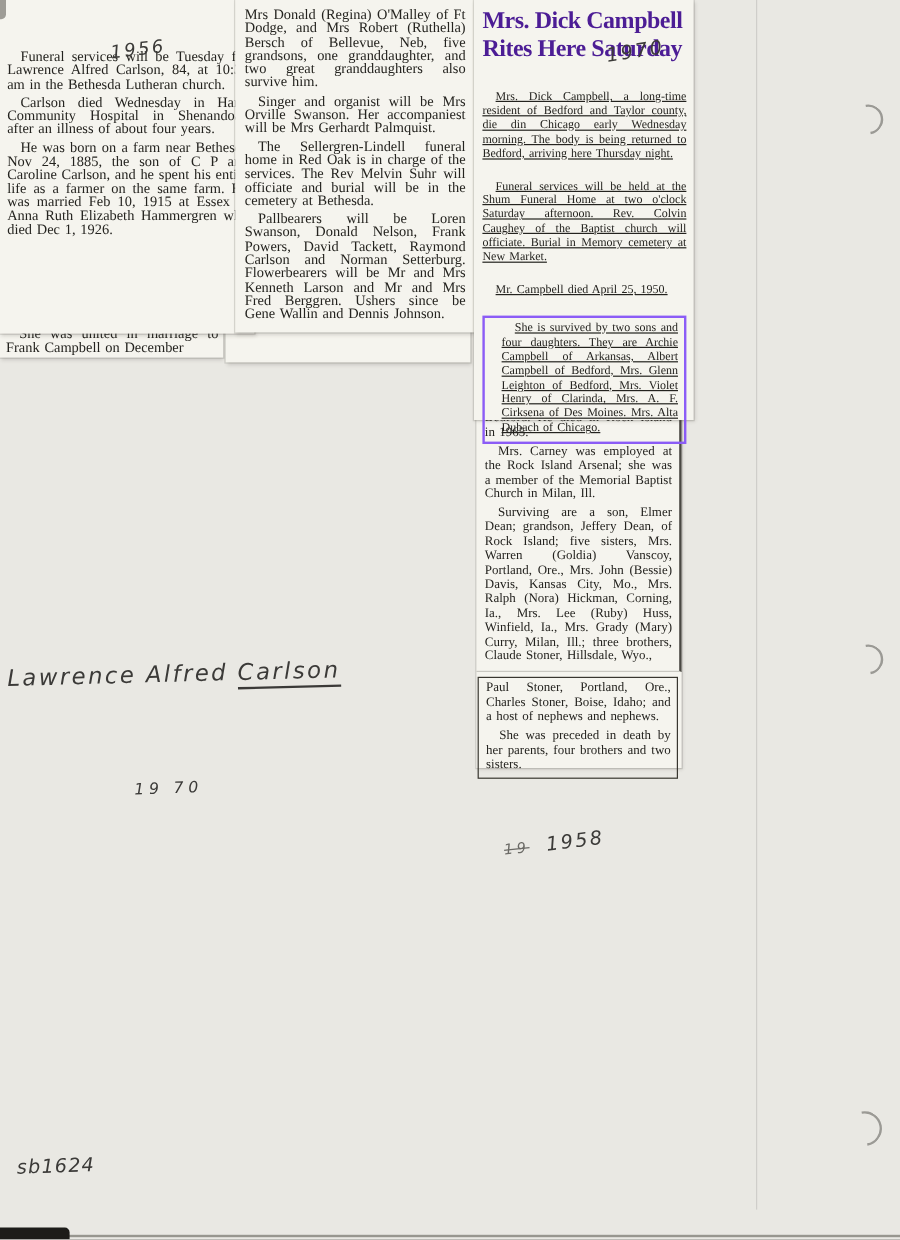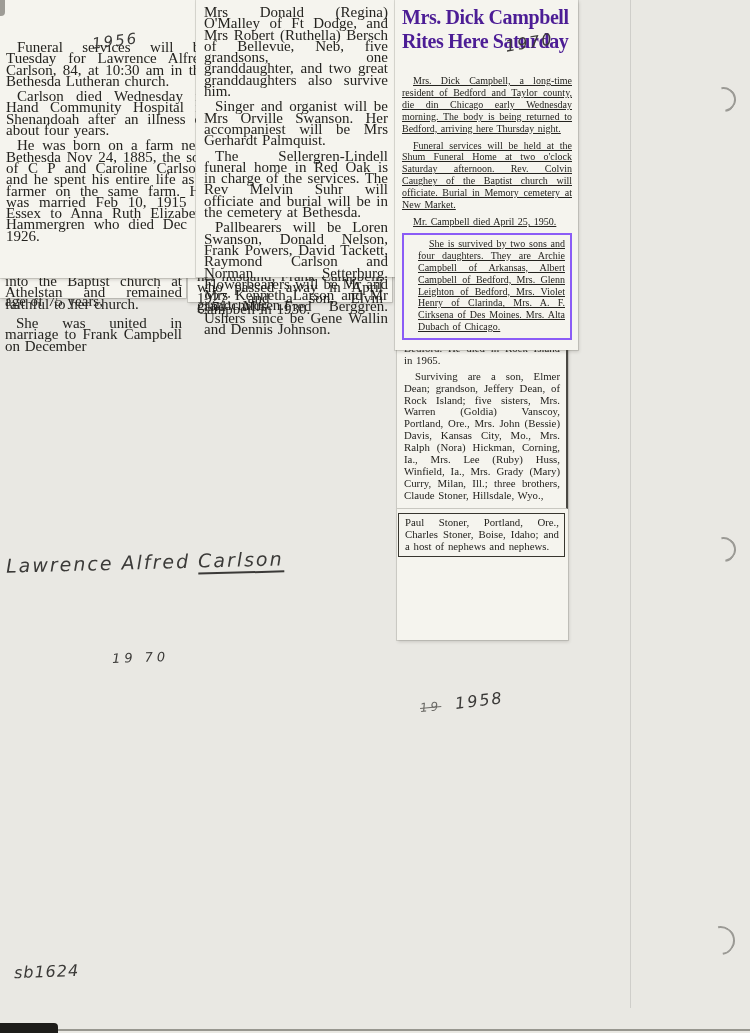--- a/index.html
+++ b/index.html
@@ -10,21 +10,21 @@
     position:relative; width:750px; height:1033px;
     background:#e9e8e3; overflow:hidden;
   }
 
   
   .strip {
     position:absolute; background:#f5f4ee; color:#24231f;
     box-shadow:0 0 0 1px rgba(90,88,80,.18), 1px 2px 3px rgba(60,58,50,.18);
   }
   .strip p {
-    font-size:15px; line-height:11.3px; text-align:justify;
+    font-size:12px; line-height:11.3px; text-align:justify;
     text-indent:11px; word-spacing:1px;
   }
   .strip p.cont { text-indent:0; }
   .hl { font-weight:bold; letter-spacing:-0.4px; color:#4c1d95; }
 
   
   .cam-col1 { left:0; top:5; width:186px; height:247px; padding:4px 4px 0 5px; }
   .cam-col2 { left:188px; top:5; width:204px; height:248px; padding:6px 9px 0 9px; }
   .hl-cameron { font-size:20px; line-height:24px; margin-bottom:7px; }
 
@@ -46,21 +46,21 @@
 
   
   .carl-col1 { left:0; top:545; width:212px; height:278px; padding:42px 5px 15px 6px; }
   .carl-col2 { left:196px; top:545; width:200px; height:277px; padding:7px 8px 0 8px; }
   .carl-col1 p + p, .carl-col2 p + p { margin-top:4px; }
 
   
   .dick { left:395px; top:645; width:183px; height:350px; padding:5px 6px 0 7px; }
   .dick p { font-size:10px; line-height:11.9px;text-decoration:underline; }
   .hl-dick { font-size:20px; line-height:24px; margin-bottom:22px; }
-  .dick p + p { margin-top:5px; }
+  .dick p + p { margin-top:15px; }
   .boxed { border:2px solid #8b5cf6; padding:3px 5px 5px 14px; margin-top:9px; }
 
   
   .hw {
     position:absolute; font-family:"DejaVu Sans", sans-serif; font-style:italic;
     color:#3b3a38; white-space:nowrap;
   }
   .hw-cameron-year { left:92px; top:32px; font-size:15px; letter-spacing:2px; transform:rotate(-7deg); }
   .hw-carney-year  { left:505px; top:33px; font-size:16px; letter-spacing:2px; transform:rotate(-9deg); }
   .hw-carlson-title{ left:6px; top:551px; font-size:19px; letter-spacing:2px; transform:rotate(-1.5deg); }
@@ -120,24 +120,26 @@
   <div class="strip carney">
     <div class="hl hl-carney">Mrs. Carney, 71 Rites in Ill.</div>
     <div class="carney-seg seg-a">
       <p>Funeral services for Mrs. Clifton E. (Sylvia) Carney, 71, of Milan, Illinois were held at Hodgson Funeral Home in Rock Island with Rev. Roddy Kersey of Memorial Baptist Church officiating. Mrs. Carney died September 7 in the Moline Lutheran Hospital. Interment was at National Cemetery, Rock Island Arsenal.</p>
       <p>Mrs. Carney was born March 8, 1899 in Savannah, Mo., a daughter of Charles Edward and Olive Ganlick Stoner. She was reared and received her education in Savannah.</p>
       <p>She was a resident of Bed-</p>
     </div>
     <div class="carney-seg seg-b">
       <p class="cont">ford before moving to Rock Island and St. Louis, Ill.</p>
       <p>She was married to Clifton E. Carney on April 15, 1922 in Bedford. He died in Rock Island in 1965.</p>
+      <p>Mrs. Carney was employed at the Rock Island Arsenal; she was a member of the Memorial Baptist Church in Milan, Ill.</p>
       <p>Surviving are a son, Elmer Dean; grandson, Jeffery Dean, of Rock Island; five sisters, Mrs. Warren (Goldia) Vanscoy, Portland, Ore., Mrs. John (Bessie) Davis, Kansas City, Mo., Mrs. Ralph (Nora) Hickman, Corning, Ia., Mrs. Lee (Ruby) Huss, Winfield, Ia., Mrs. Grady (Mary) Curry, Milan, Ill.; three brothers, Claude Stoner, Hillsdale, Wyo.,</p>
     </div>
     <div class="carney-seg seg-c">
       <p class="cont">Paul Stoner, Portland, Ore., Charles Stoner, Boise, Idaho; and a host of nephews and nephews.</p>
+      <p>She was preceded in death by her parents, four brothers and two sisters.</p>
     </div>
   </div>
 
   <div class="strip carl-col1">
     <p>Funeral services will be Tuesday for Lawrence Alfred Carlson, 84, at 10:30 am in the Bethesda Lutheran church.</p>
     <p>Carlson died Wednesday in Hand Community Hospital in Shenandoah after an illness of about four years.</p>
     <p>He was born on a farm near Bethesda Nov 24, 1885, the son of C P and Caroline Carlson, and he spent his entire life as a farmer on the same farm. He was married Feb 10, 1915 at Essex to Anna Ruth Elizabeth Hammergren who died Dec 1, 1926.</p>
   </div>
 
   <div class="strip carl-col2">

